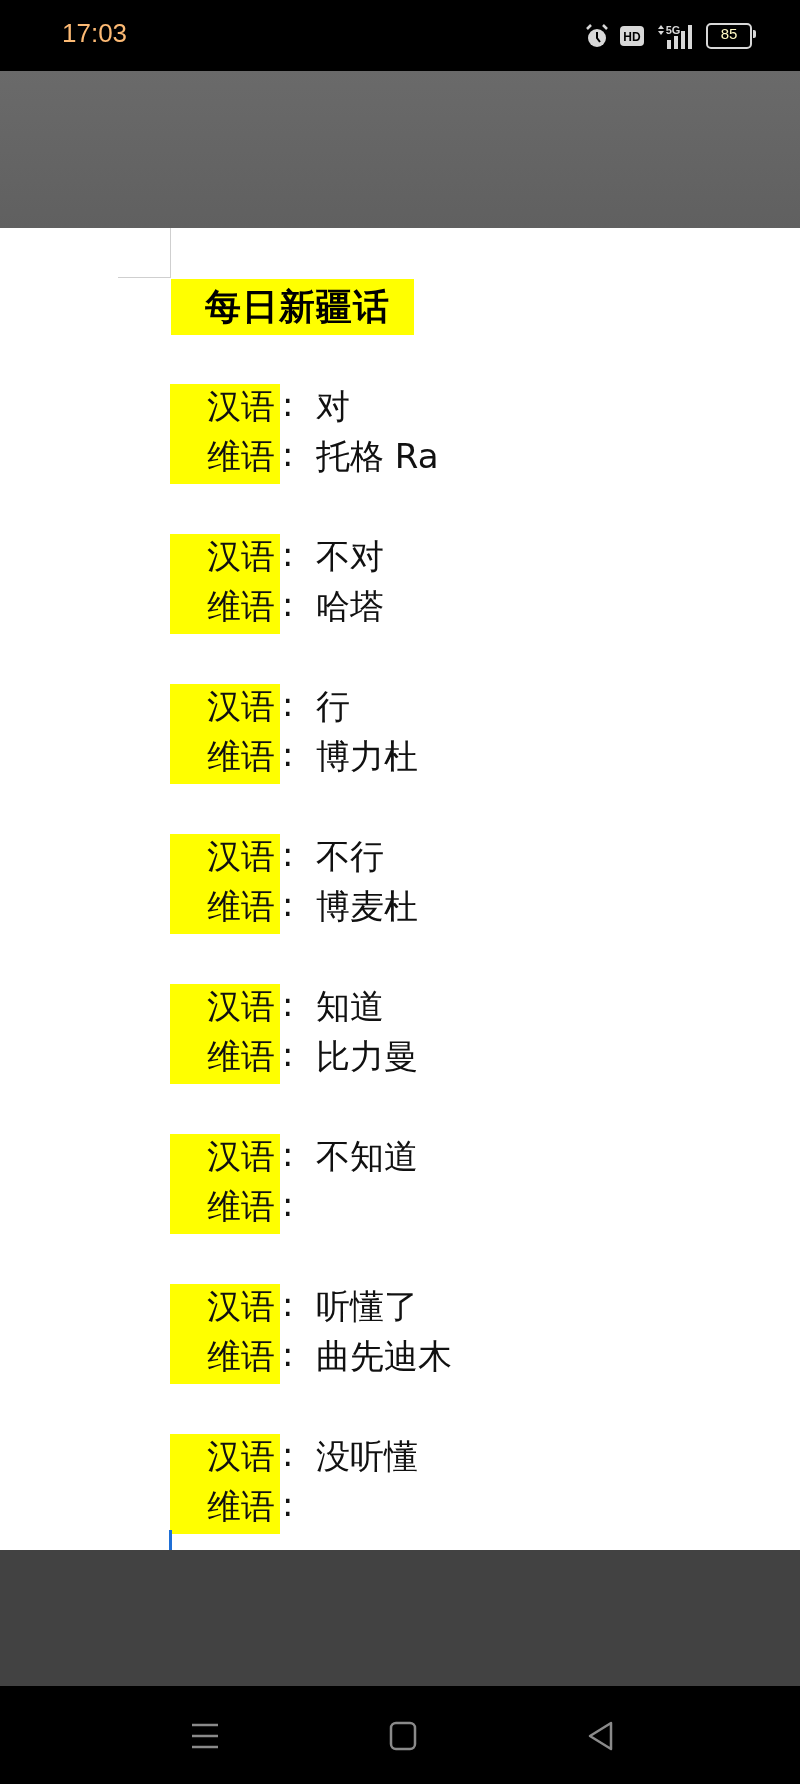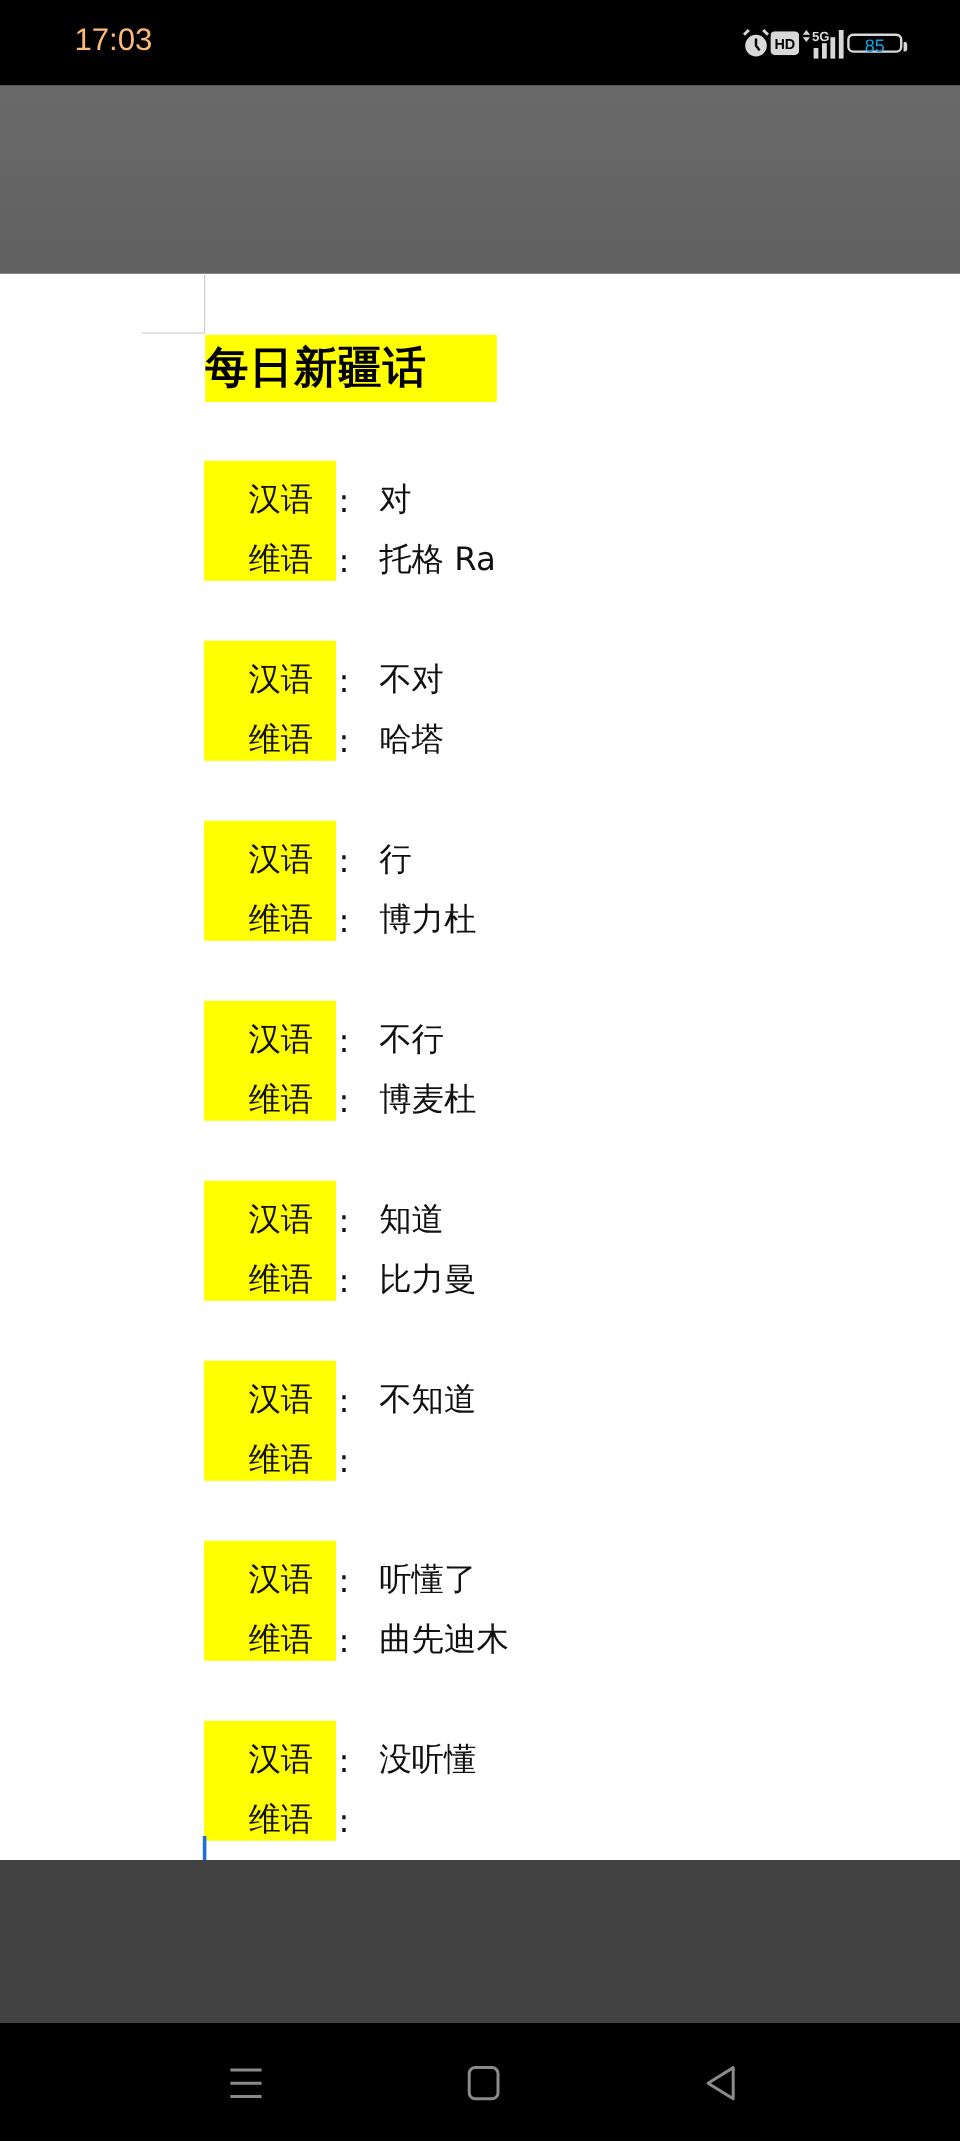--- a/index.html
+++ b/index.html
@@ -10,26 +10,26 @@
     .status-bar {
       position: absolute; left: 0; top: 0; width: 800px; height: 71px;
       background: #000; color: #e8e8e8;
     }
     .status-time {
       position: absolute; left: 62px; top: 18px;
       font-family: "Liberation Sans", sans-serif; font-size: 26px; color: #fdba74;
     }
     .status-icons {
       position: absolute; right: 48px; top: 22px; height: 28px;
-      display: flex; align-items: center; gap: 0;
+      display: flex; align-items: center; gap: 11px;
     }
     .status-icons svg { display: block; }
     .battery {
-      position: relative; width: 46px; height: 16px; border: 2px solid #d8d8d8;
-      border-radius: 5px; color: #0ea5e9; font-family: "Liberation Sans", sans-serif;
+      position: relative; width: 46px; height: 26px; border: 2px solid #d8d8d8;
+      border-radius: 5px; color: #fef9c3; font-family: "Liberation Sans", sans-serif;
       font-size: 15px; text-align: center; line-height: 18px;
     }
     .battery::after {
       content: ""; position: absolute; right: -6px; top: 5px; width: 3px; height: 8px;
       background: #d8d8d8; border-radius: 0 2px 2px 0;
     }
 
     
     .top-band {
       position: absolute; left: 0; top: 71px; width: 800px; height: 157px;
@@ -42,34 +42,34 @@
       background: #ffffff;
     }
     .margin-v {
       position: absolute; left: 170px; top: 0; width: 1px; height: 50px; background: #cfcfcf;
     }
     .margin-h {
       position: absolute; left: 118px; top: 49px; width: 52px; height: 1px; background: #cfcfcf;
     }
     .doc-title {
       position: absolute; left: 171px; top: 51px; height: 56px; width: 243px;
-      background: #ffff00; 
+      background: #ffff00; padding-left: 34px;
       font-family: "DejaVu Sans", sans-serif; font-weight: bold; font-size: 36px;
       line-height: 56px; color: #000; letter-spacing: 1px;
     }
     .entries { position: absolute; left: 170px; top: 156px; }
     .entry {
       position: relative; height: 100px; margin-bottom: 50px; width: 560px;
     }
     .entry-hl {
       position: absolute; left: 0; top: 0; width: 110px; height: 100px; background: #ffff00;
     }
     .entry-row {
-      position: relative; display: flex; align-items: flex-end; height: 50px;
-      font-family: "DejaVu Sans", sans-serif; font-size: 27px; color: #111;
+      position: relative; display: flex; align-items: flex-start; height: 50px;
+      font-family: "DejaVu Sans", sans-serif; font-size: 34px; color: #111;
     }
     .entry-label { width: 110px; padding-left: 37px; white-space: nowrap; }
     .entry-colon { width: 36px; text-align: left; padding-left: 2px; }
     .entry-value { white-space: nowrap; }
 
     .text-cursor {
       position: absolute; left: 169px; top: 1302px; width: 3px; height: 20px; background: #1f6fd6;
     }
 
     

